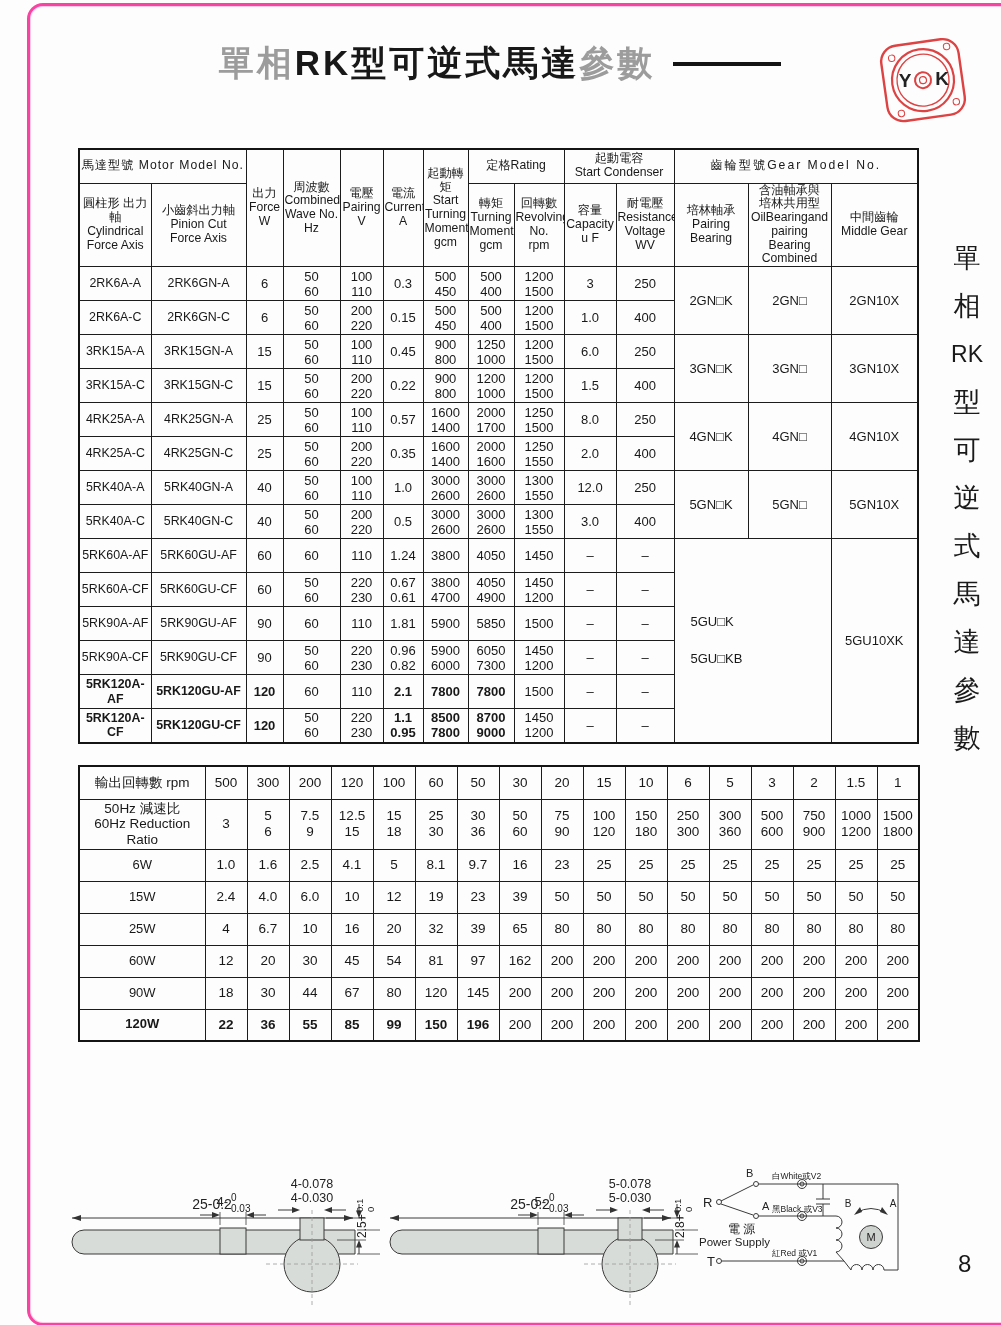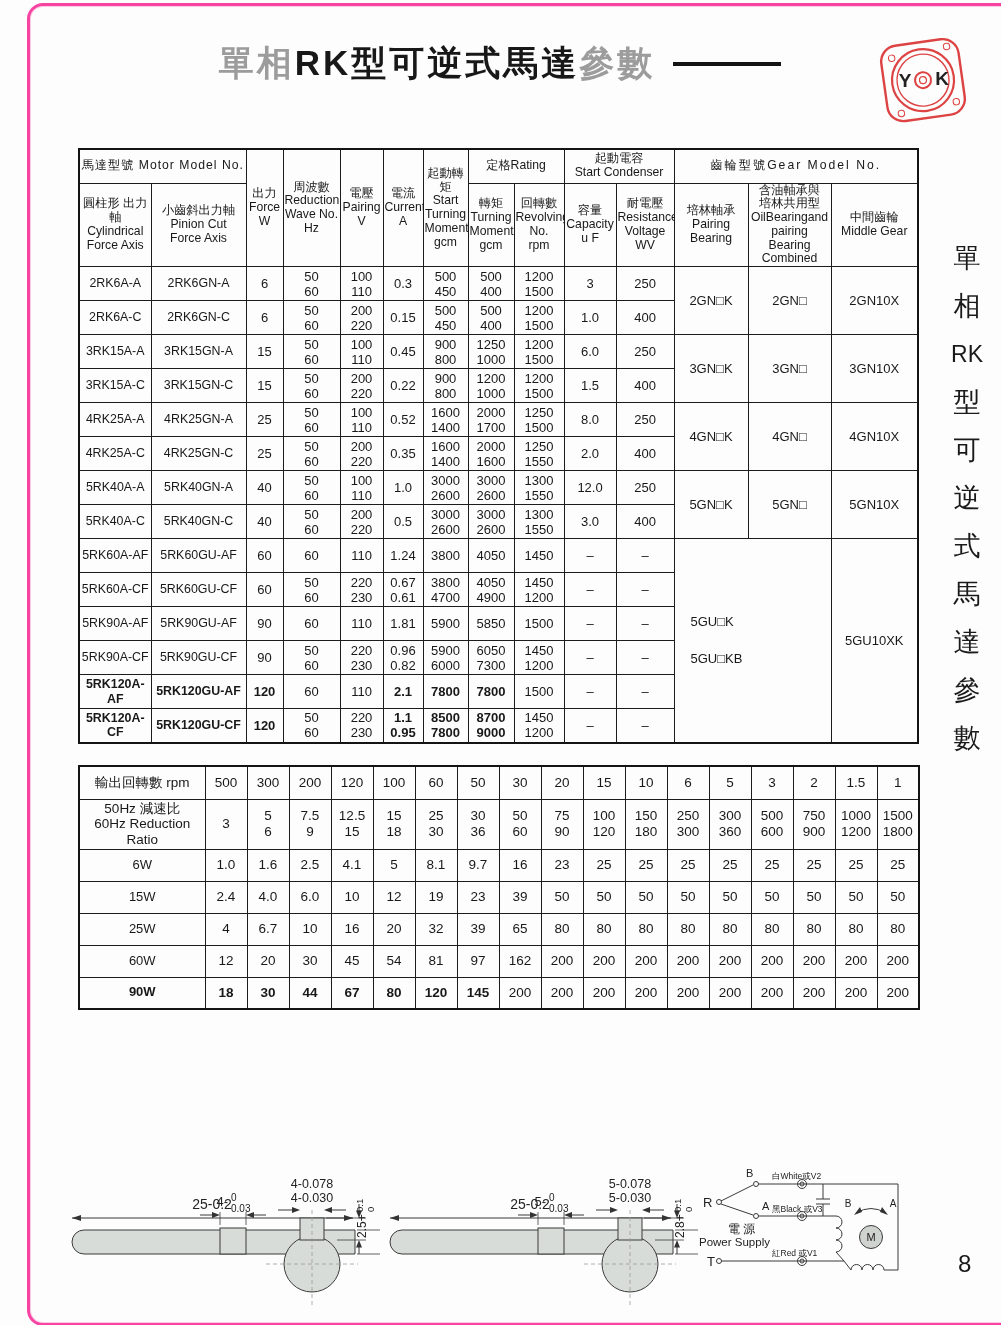--- a/index.html
+++ b/index.html
@@ -81,21 +81,21 @@
       <col style="width:83px">
         <col style="width:87px">
     </colgroup>
     <thead>
       <tr class="h1">
         <th colspan="2" class="sp1">馬達型號 Motor Model No.</th>
         <th rowspan="2">出力
 Force
 W</th>
         <th rowspan="2">周波數
-Reduction
+Combined
 Wave No.
 Hz</th>
         <th rowspan="2">電壓
 Pairing
 V</th>
         <th rowspan="2">電流
 Current
 A</th>
         <th rowspan="2" class="th7">起動轉矩
 Start
@@ -221,21 +221,21 @@
         <td>400</td>
       </tr>
       <tr>
         <td class="mdl">4RK25A-A</td>
         <td class="mdl">4RK25GN-A</td>
         <td>25</td>
         <td>50
 60</td>
         <td>100
 110</td>
-        <td>0.52</td>
+        <td>0.57</td>
         <td>1600
 1400</td>
         <td>2000
 1700</td>
         <td>1250
 1500</td>
         <td>8.0</td>
         <td>250</td>
         <td rowspan="2">4GN□K</td>
         <td rowspan="2">4GN□</td>
@@ -575,20 +575,40 @@
         <td>200</td>
         <td>200</td>
         <td>200</td>
         <td>200</td>
         <td>200</td>
         <td>200</td>
         <td>200</td>
         <td>200</td>
         <td>200</td>
       </tr>
+      <tr>
+        <td class="t2label">120W</td>
+        <td>22</td>
+        <td>36</td>
+        <td>55</td>
+        <td>85</td>
+        <td>99</td>
+        <td>150</td>
+        <td>196</td>
+        <td>200</td>
+        <td>200</td>
+        <td>200</td>
+        <td>200</td>
+        <td>200</td>
+        <td>200</td>
+        <td>200</td>
+        <td>200</td>
+        <td>200</td>
+        <td>200</td>
+      </tr>
     </tbody>
   </table>
 
   <svg class="diag" style="left:60px;top:1142px" width="320" height="183" viewBox="0 0 320 183">
     <g stroke="#3a3a3a" stroke-width="1" fill="none">
       <path d="M295 88 L24 88 A12 12 0 0 0 24 112 L295 112 Z" fill="#d8dcd8"></path>
       <line x1="12" y1="76" x2="293" y2="76"></line>
       <line x1="297" y1="88" x2="348" y2="88" stroke-width="0.8"></line>
       <line x1="297" y1="112" x2="348" y2="112" stroke-width="0.8"></line>
       <line x1="340" y1="56" x2="340" y2="85"></line>

